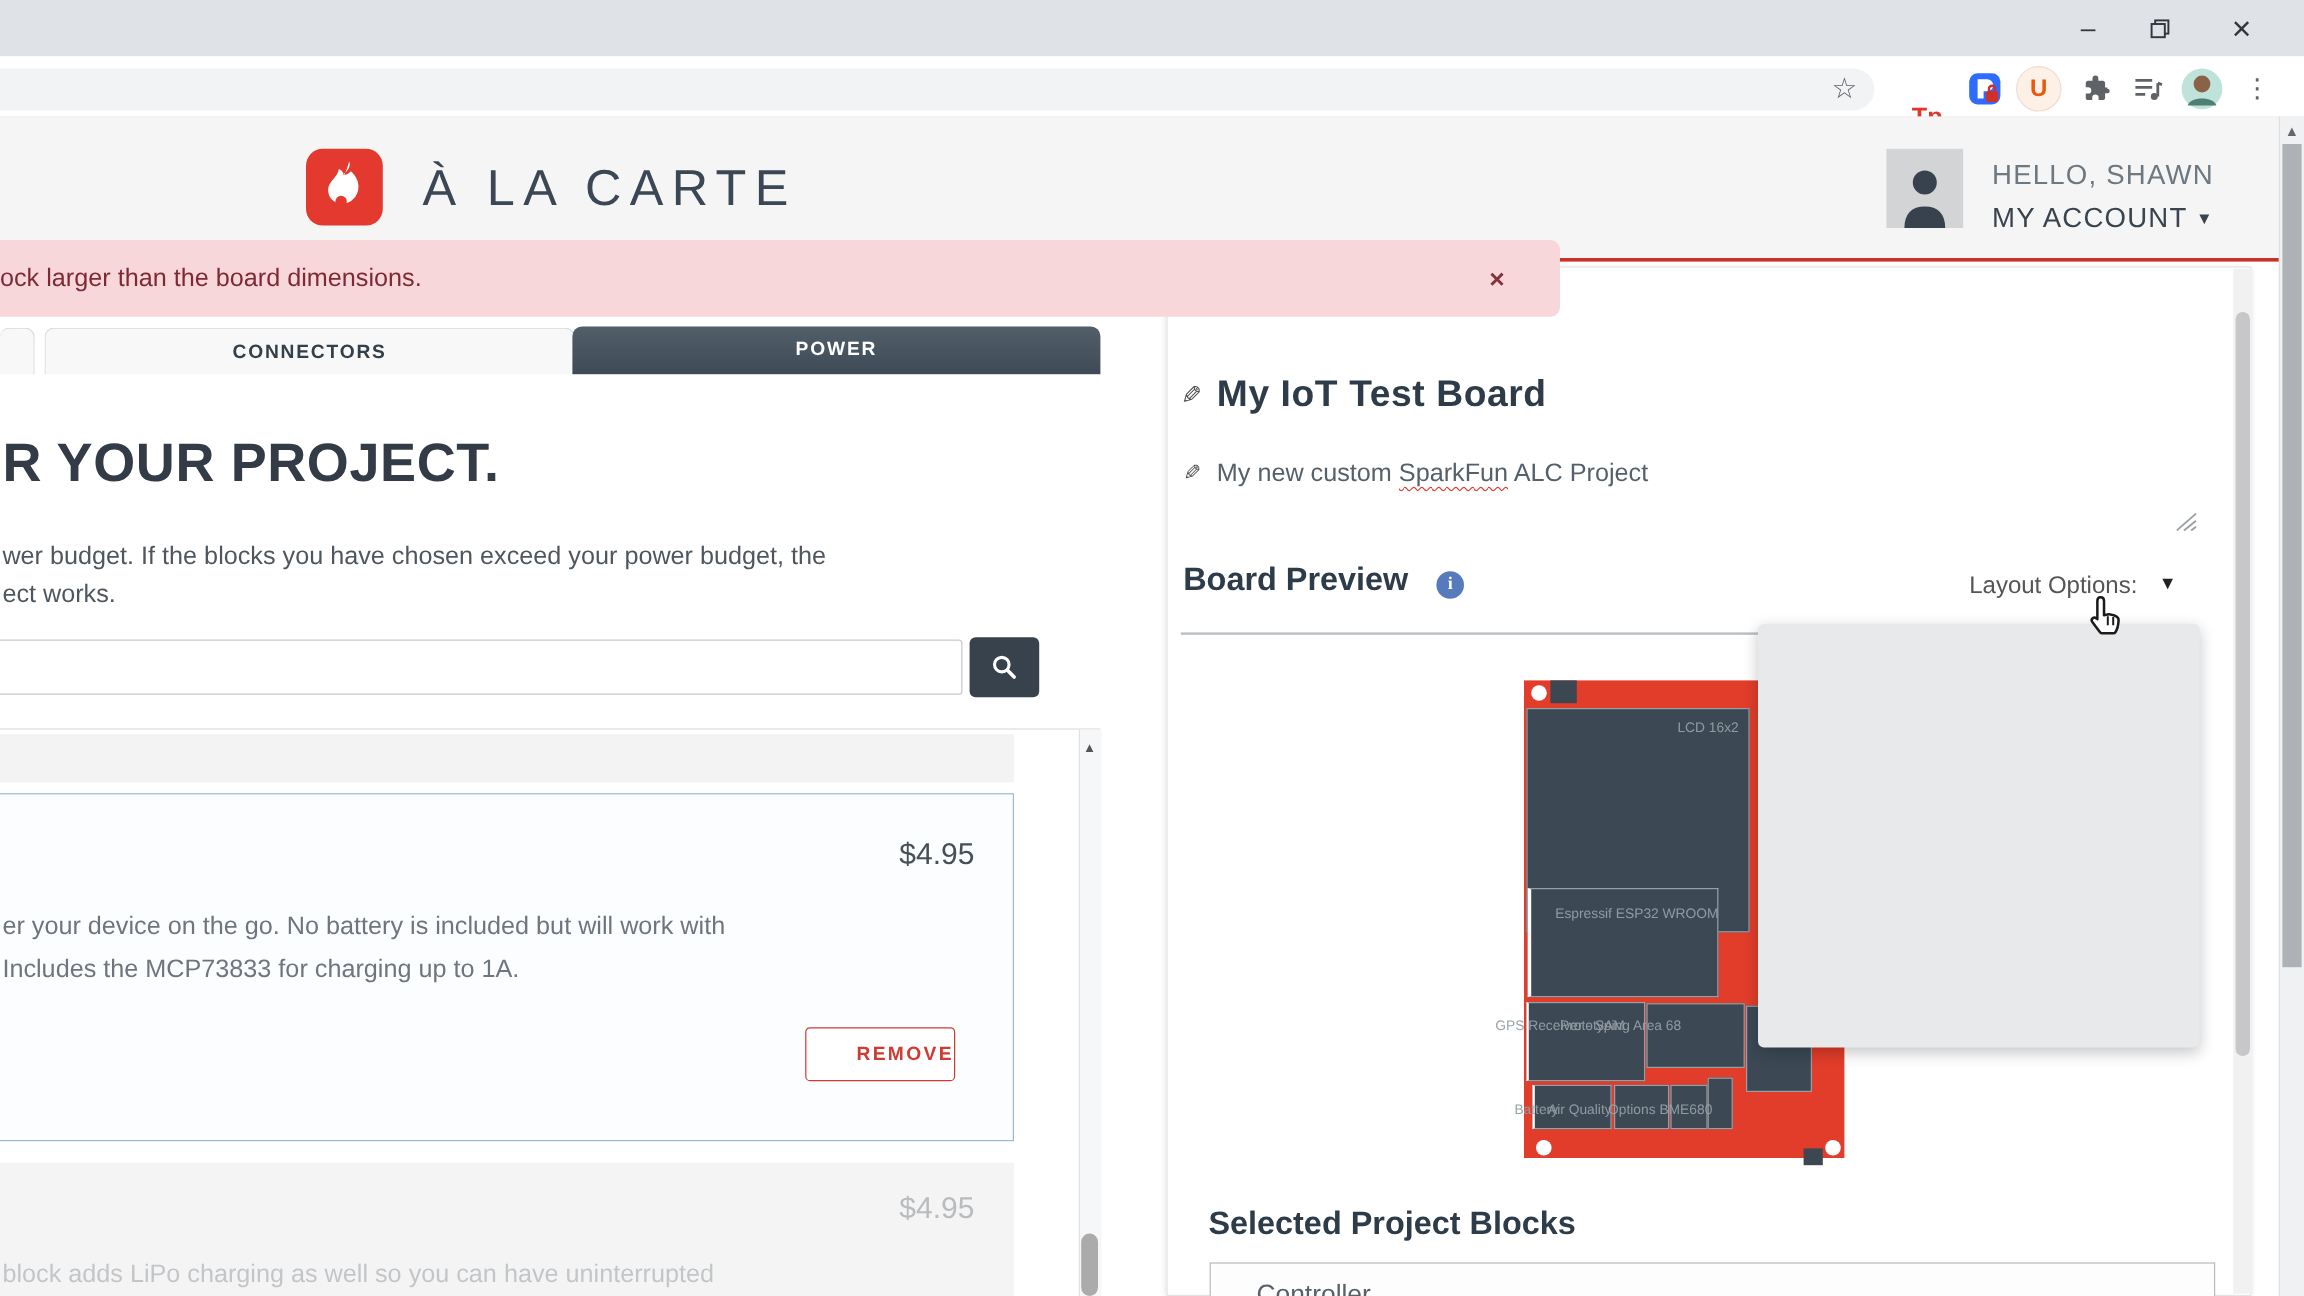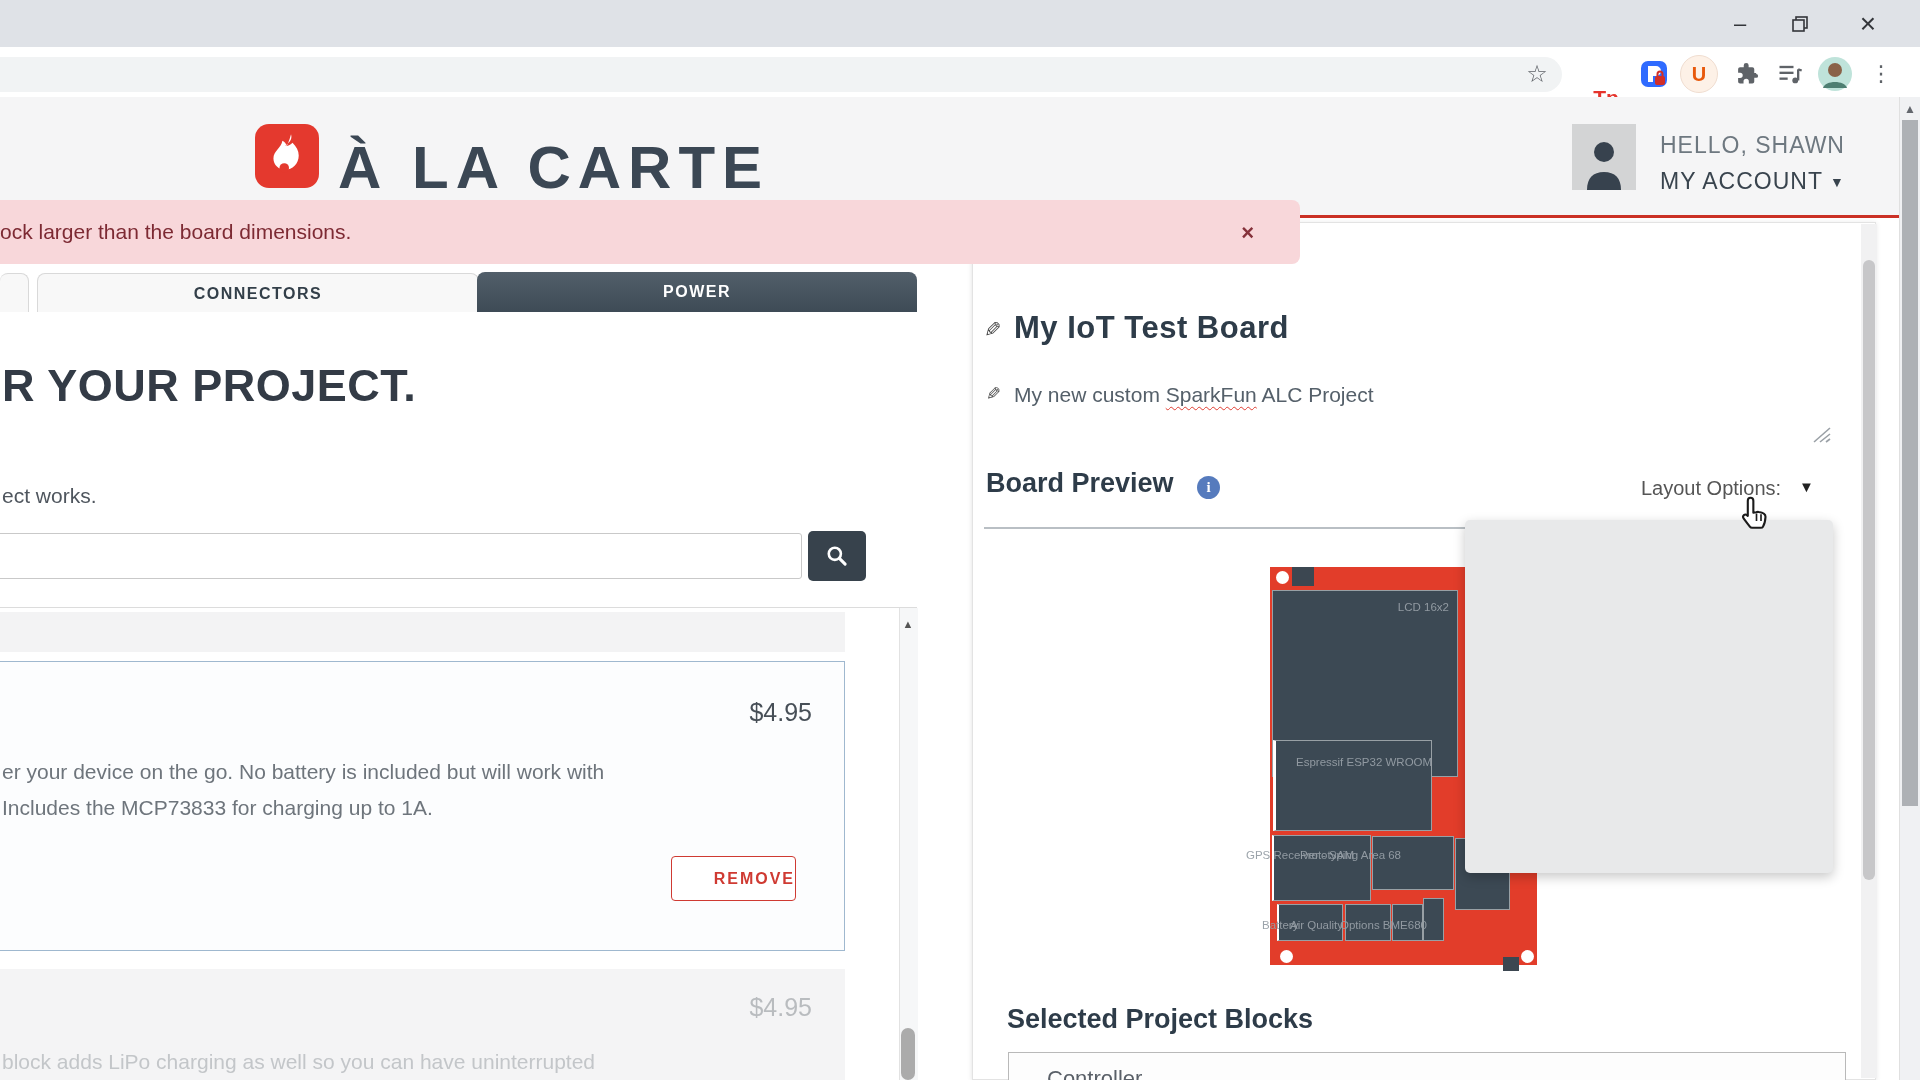--- a/index.html
+++ b/index.html
@@ -10,21 +10,21 @@
   .titlebar{left:0;top:0;width:1920px;height:47px;background:#dfe2e7;}
   .winbtn{top:0;width:56px;height:47px;display:flex;align-items:center;justify-content:center;color:#33353a;}
   .toolbar{left:0;top:47px;width:1920px;height:50px;background:#fff;border-bottom:1px solid #e3e3e3;}
   .urlbar{left:-30px;top:57px;width:1592px;height:35px;border-radius:18px;background:#f1f3f4;}
   .extbtn{top:58px;height:32px;display:flex;align-items:center;justify-content:center;}
   
   .pageheader{left:0;top:97px;width:1920px;height:118px;background:#f5f5f6;}
   .redline{left:0;top:215px;width:1920px;height:3px;background:#cb3126;}
   .logomark{left:255px;top:124px;width:64px;height:64px;background:#e4392e;border-radius:14px;
             display:flex;align-items:center;justify-content:center;}
-  .logotext{left:338px;top:133px;font-size:60px;color:#3b4754;letter-spacing:7px;font-weight:700;}
+  .logotext{left:352px;top:133px;font-size:42px;color:#3b4754;letter-spacing:7px;font-weight:400;}
   .avatarbox{left:1572px;top:124px;width:64px;height:66px;background:#d3d4d5;display:flex;align-items:flex-end;justify-content:center;overflow:hidden;}
   .greeting{left:1660px;top:132px;font-size:23px;color:#6e7880;letter-spacing:1px;}
   .account{left:1660px;top:168px;font-size:23px;color:#39444e;font-weight:500;letter-spacing:1px;}
   
   .alert{left:-12px;top:200px;width:1312px;height:64px;background:#f8d7da;border-radius:0 8px 8px 0;z-index:40;
          display:flex;align-items:center;color:#7d2a33;font-size:21px;}
   .alert-close{position:absolute;right:46px;top:20px;font-size:22px;font-weight:bold;color:#85313a;cursor:default;}
   
   .tab{top:273px;height:39px;border-radius:8px 8px 0 0;display:flex;align-items:center;justify-content:center;
        font-size:16px;font-weight:bold;letter-spacing:1.5px;}
@@ -203,20 +203,21 @@
   <div class="abs tab tab-light" style="left:0;width:28px;border-left:none;"></div>
   <div class="abs tab tab-light" style="left:37px;width:440px;">
     <span>CONNECTORS</span>
   </div>
   <div class="abs tab tab-dark" style="left:477px;width:440px;top:272px;height:40px;">
     <span>POWER</span>
   </div>
 
   <div class="abs leftpanel"></div>
   <div class="abs h1">R YOUR PROJECT.</div>
+  <div class="abs para" style="top:452px;">wer budget. If the blocks you have chosen exceed your power budget, the</div>
   <div class="abs para" style="top:484px;">ect works.</div>
 
   <input class="abs searchinput" value="" style="">
   <div class="abs searchbtn">
     <svg width="26" height="26" viewBox="0 0 24 24">
       <circle cx="10" cy="10" r="5.6" fill="none" stroke="#fff" stroke-width="2.4"></circle>
       <line x1="14.2" y1="14.2" x2="19.5" y2="19.5" stroke="#fff" stroke-width="2.8" stroke-linecap="round"></line>
     </svg>
   </div>
 

